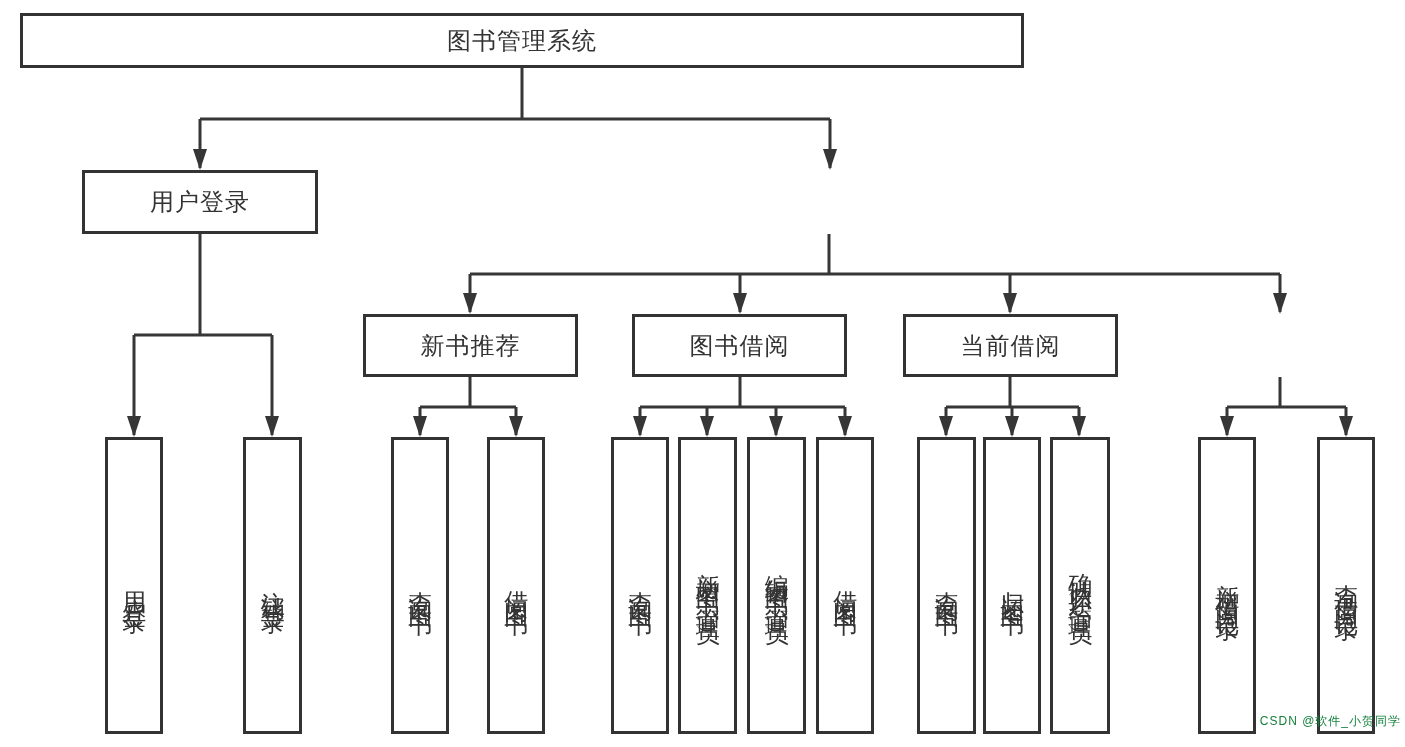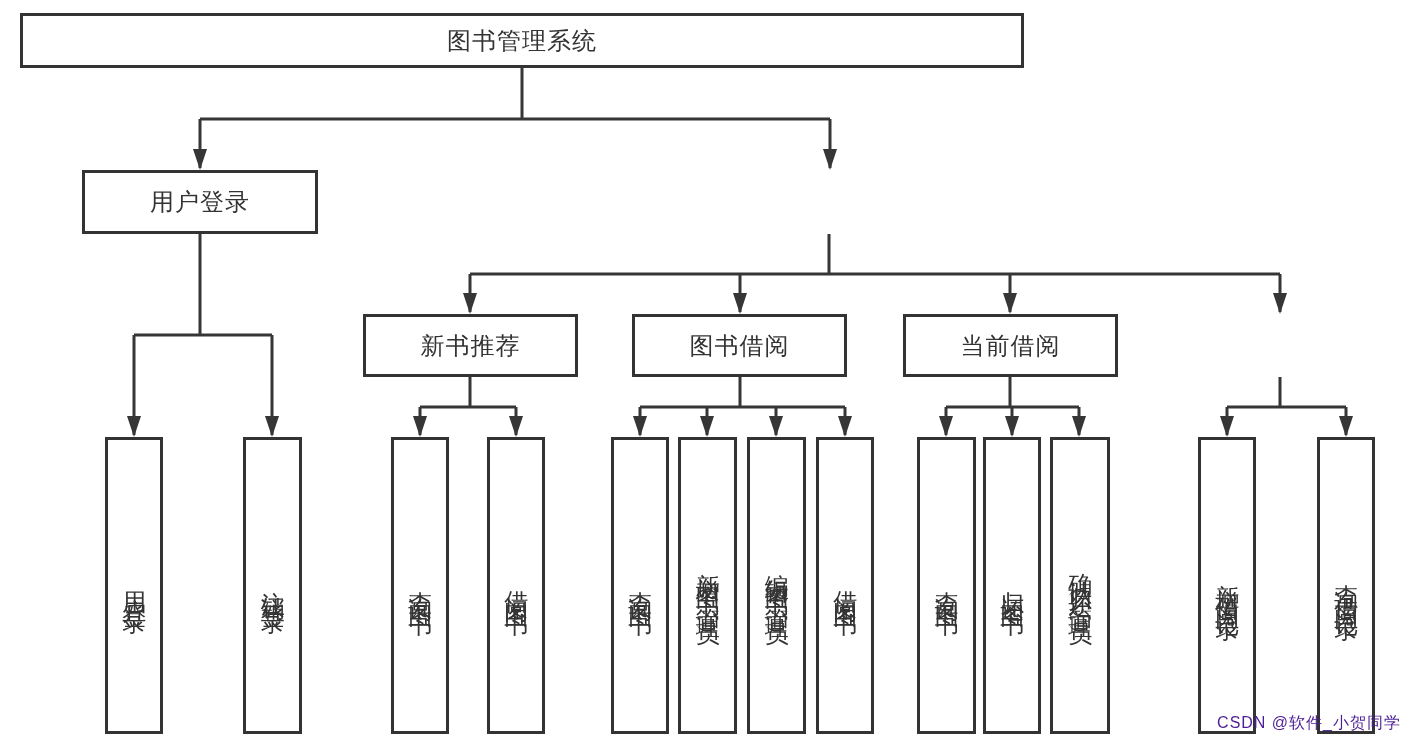--- a/index.html
+++ b/index.html
@@ -26,21 +26,21 @@
   }
   .leaf span{
     writing-mode:vertical-rl;
     text-orientation:mixed;
     font-size:24px;
     letter-spacing:7px;
     line-height:1.1;
   }
   .watermark{
     position:absolute;right:4px;top:713px;z-index:5;
-    font-size:16px;color:#4c1d95;letter-spacing:1px;
+    font-size:12px;color:#15803d;letter-spacing:1px;
     white-space:nowrap;
   }
 </style>
 </head>
 <body>
 
 <div class="canvas">
 
   <svg class="connectors" viewBox="0 0 1405 747">
     <defs>

